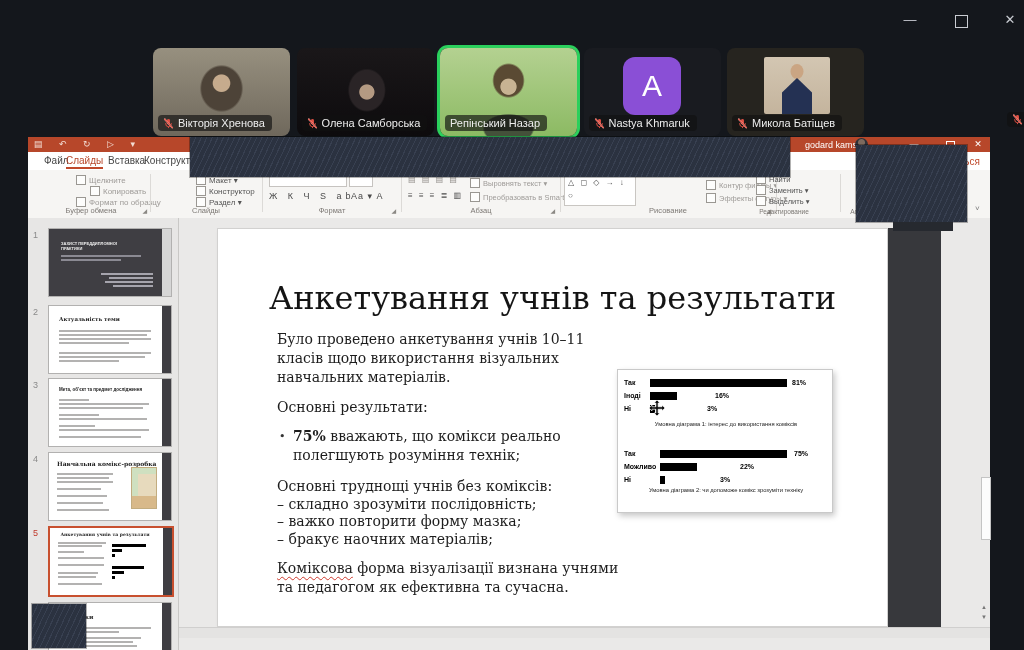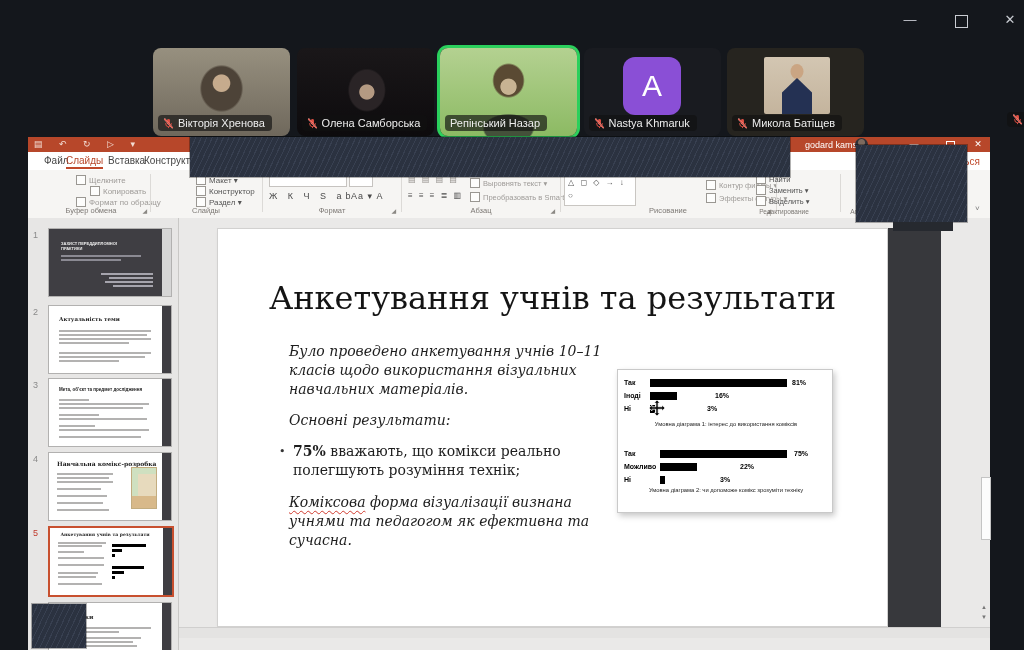--- a/index.html
+++ b/index.html
@@ -94,21 +94,21 @@
            font-size:5px;color:#888;text-align:center;line-height:7px;}
   .splitter{position:absolute;left:179px;top:627px;width:811px;height:10px;background:#e4e3e2;border-top:1px solid #d0cfce;}
   .notesbar{position:absolute;left:179px;top:637px;width:811px;height:13px;background:#f1f0ef;}
   .notesbar span{position:absolute;left:8px;top:2px;font-size:9.5px;color:#6b6b6b;}
 
   
   .stitle{position:absolute;left:218px;top:279px;width:669px;text-align:center;
           font-family:"DejaVu Serif",serif;font-size:32px;color:#141414;}
   .sbody{position:absolute;left:277px;top:330px;width:348px;
          font-family:"DejaVu Serif",serif;font-size:14px;line-height:19px;color:#1d1d1d;}
-  .sbody p{margin:12px;font-style:italic;}
+  .sbody p{margin:0;}
   .sbody .mt{margin-top:11px;}
   .sbody ul{margin:10px 0 0 0;padding:0;list-style:none;}
   .sbody li{position:relative;padding-left:16px;margin-bottom:13px;}
   .sbody li:before{content:"\2022";position:absolute;left:2px;top:0;font-size:11px;color:#333;}
   .diffs{margin-top:12px;line-height:17.5px;}
   .misspell{text-decoration:underline wavy #cf3a2e 1px;text-underline-offset:3px;}
   .misspell.u{border-bottom:1px solid #222;}
 
   
   .survey{position:absolute;left:617px;top:369px;width:214px;height:142px;background:#fff;
@@ -435,20 +435,26 @@
   <div class="scrbtn" style="top:614px;">▼</div>
   <div class="splitter"></div>
 
   <div class="stitle">Анкетування учнів та результати</div>
   <div class="sbody">
     <p>Було проведено анкетування учнів 10–11 класів щодо використання візуальних навчальних матеріалів.</p>
     <p class="mt">Основні результати:</p>
     <ul>
       <li><b>75%</b><span> вважають, що комікси реально полегшують розуміння технік;</span></li>
     </ul>
+    <div class="diffs">
+      <div>Основні труднощі учнів без коміксів:</div>
+      <div>– складно зрозуміти послідовність;</div>
+      <div>– важко повторити форму мазка;</div>
+      <div>– бракує наочних матеріалів;</div>
+    </div>
     <p class="mt">
       <span class="misspell">Коміксова</span><span> форма візуалізації визнана учнями та педагогом як ефективна та сучасна.</span>
     </p>
   </div>
 
   <div class="survey">
     <div class="sgroup" style="top:7px;">
         <div class="srow" style="top: 0px;">
           <span class="slabel">Так</span>
           <div class="sbar" style="left: 26px; width: 137px; background: rgb(0, 0, 0);"></div>

